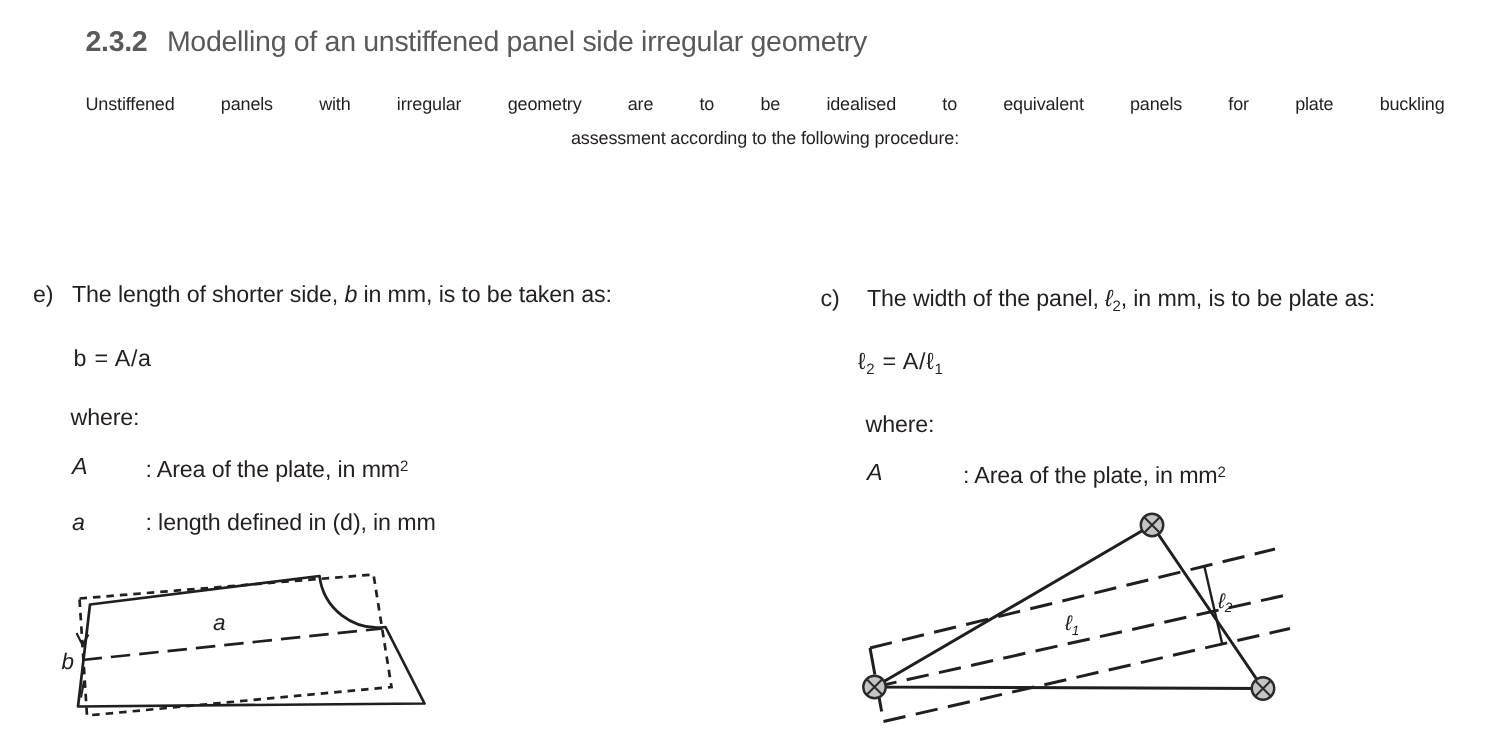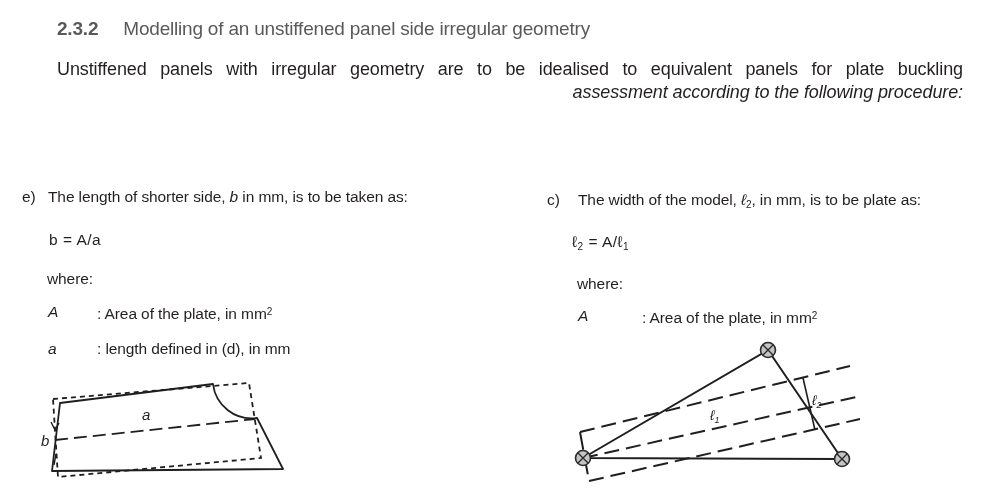--- a/index.html
+++ b/index.html
@@ -7,27 +7,27 @@
     width:1000px;height:497px;position:relative;overflow:hidden;
     background:#ffffff;
     font-family:"Liberation Sans", sans-serif;
     color:#231f20;
   }
   .abs{position:absolute;}
   .heading{
     left:57px;top:18px;font-size:19px;line-height:22px;color:#58595b;
     letter-spacing:-0.2px;white-space:nowrap;
   }
-  .heading .num{font-weight:bold;margin-right:25px;}
+  .heading .num{font-weight:bold;margin-right:13px;}
   .intro{
-    left:57px;top:58px;width:906px;font-size:18px;line-height:23px;
+    left:57px;top:58px;width:906px;font-size:12px;line-height:23px;
     letter-spacing:-0.1px;
   }
   .intro .l1{text-align:justify;text-align-last:justify;}
-  .intro .l2{text-align:right;font-style:italic;}
+  .intro .l2{text-align:center;}
   .body-txt{font-size:15.5px;line-height:18px;letter-spacing:-0.1px;white-space:nowrap;}
   .it{font-style:italic;}
   .formula{font-size:15.5px;letter-spacing:0.5px;}
   sub{font-size:10px;vertical-align:-3px;}
   sup{font-size:10px;vertical-align:4px;}
   svg text{font-family:"Liberation Sans", sans-serif;}
 </style>
 </head>
 <body>
 
@@ -66,21 +66,21 @@
   <path d="M35,78 L235,57" fill="none" stroke="#1f1f1f" stroke-width="1.8" stroke-dasharray="13,6"></path>
 
   <path d="M31,60 L35,68 L39,61" fill="none" stroke="#1f1f1f" stroke-width="1.4"></path>
   <path d="M34,103 L36,92" fill="none" stroke="#1f1f1f" stroke-width="1.4"></path>
   <text x="122" y="58" font-size="15" font-style="italic" fill="#1f1f1f">a</text>
   <text x="21" y="84" font-size="15" font-style="italic" fill="#1f1f1f">b</text>
 </svg>
 
 <div class="abs body-txt" style="left:547px;top:191px;">c)</div>
 <div class="abs body-txt" style="left:578px;top:191px;">
-  <span>The width of the model, </span><span class="it">ℓ</span><sub>2</sub><span>, in mm, is to be plate as:</span>
+  <span>The width of the panel, </span><span class="it">ℓ</span><sub>2</sub><span>, in mm, is to be plate as:</span>
 </div>
 <div class="abs formula" style="left:572px;top:233px;">
   <span>ℓ</span><sub>2</sub><span> = </span><span>A/ℓ</span><sub>1</sub>
 </div>
 <div class="abs body-txt" style="left:577px;top:275px;">where:</div>
 
 <div class="abs body-txt it" style="left:578px;top:307px;">A</div>
 <div class="abs body-txt" style="left:642px;top:307px;">
   <span>: Area of the plate, in mm</span><sup>2</sup>
 </div>

